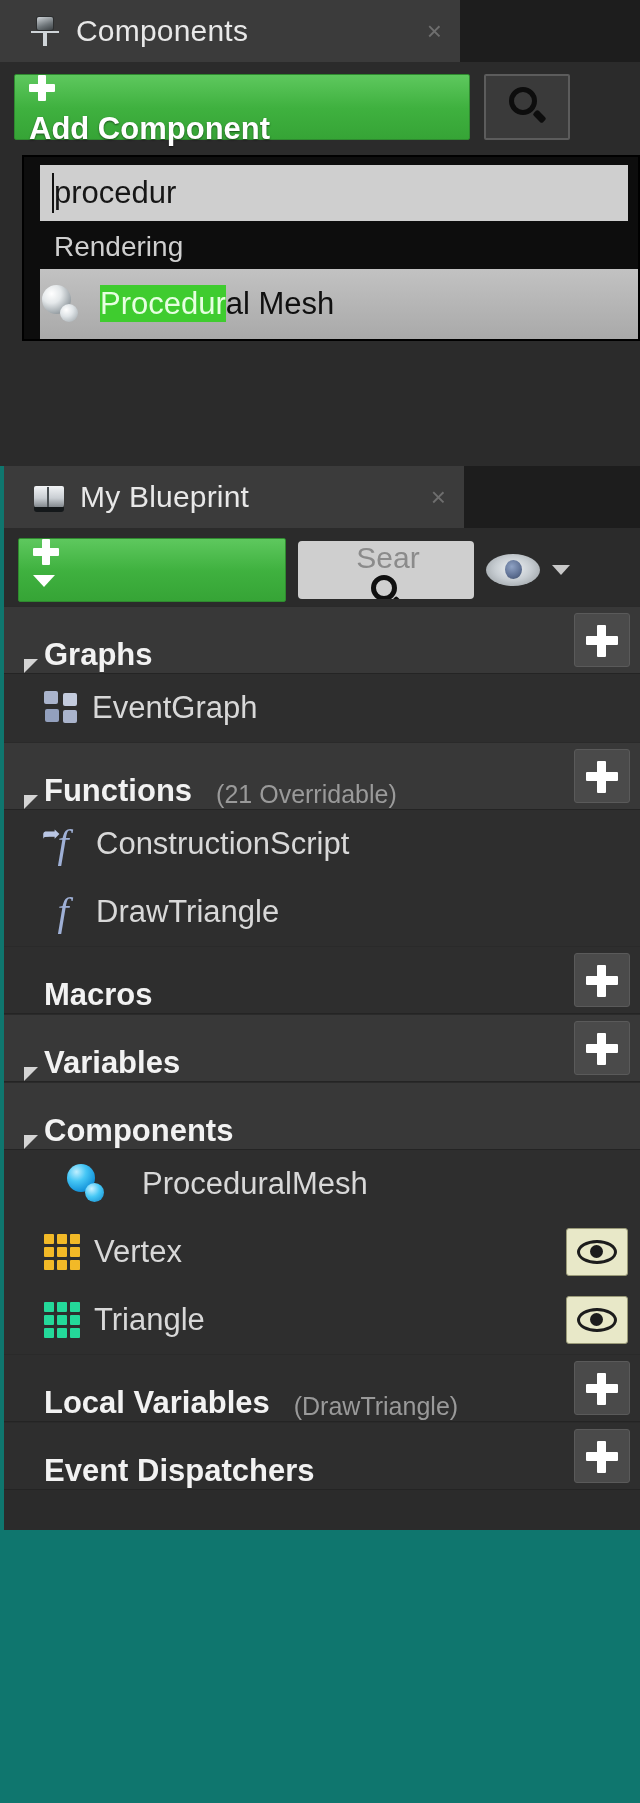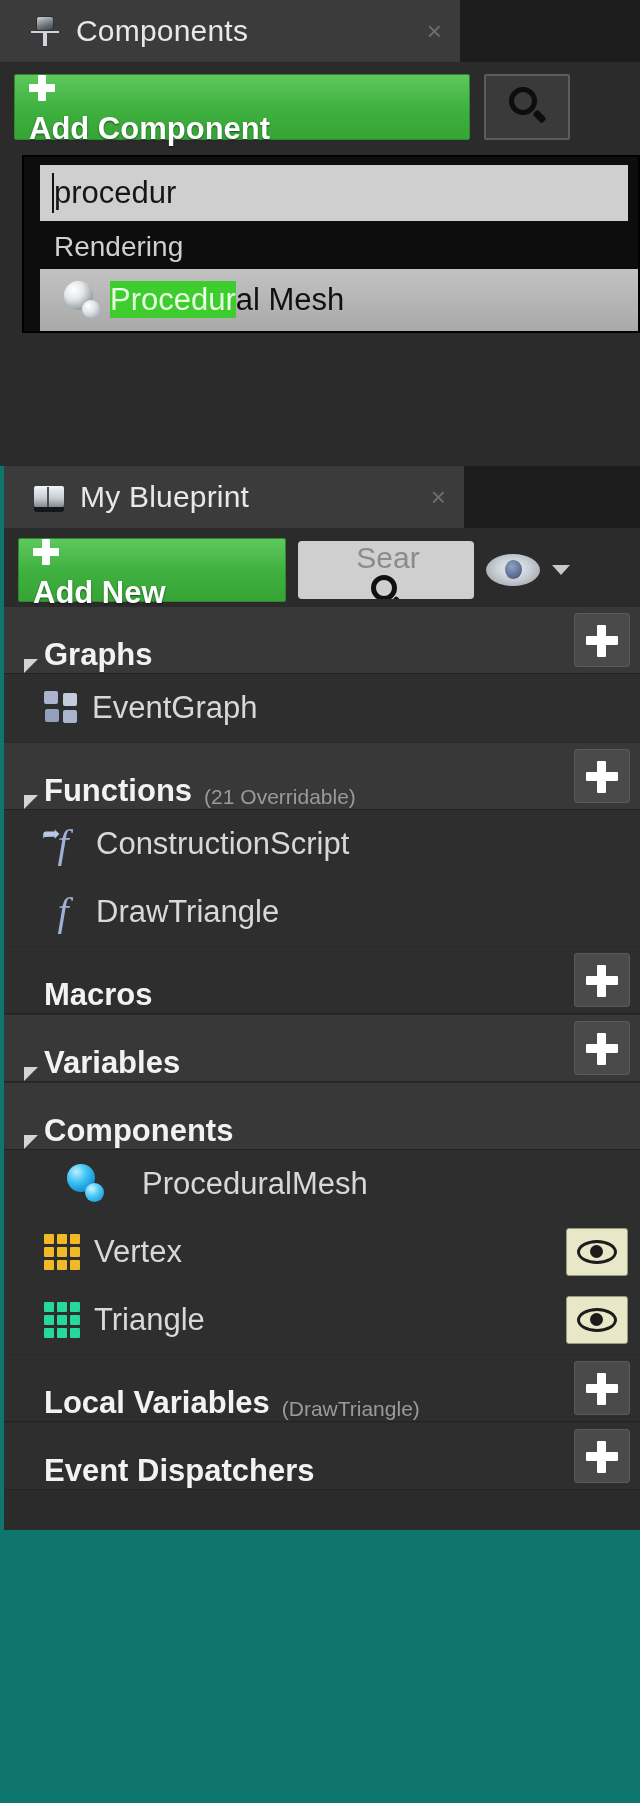--- a/index.html
+++ b/index.html
@@ -137,23 +137,23 @@
     position: relative;
   }
   #component-search-input .caretbar {
     position: absolute; left: 12px; top: 8px; width: 2px; height: 40px; background: #111;
   }
   .dd-category {
     color: #cfcfcf; font-size: 28px; padding: 4px 0 6px 30px;
     background: #0d0d0d;
   }
   .dd-row {
-    height: 62px; margin-left: 16px; margin-right: 0;
+    height: 70px; margin-left: 16px; margin-right: 0;
     background: linear-gradient(180deg,#c2c2c2,#a9a9a9);
-    display: flex; align-items: center; gap: 8px; padding-left: 22px;
+    display: flex; align-items: center; gap: 20px; 
   }
   .sphere-icon {
     width: 40px; height: 40px; flex: 0 0 40px; position: relative;
   }
   .sphere-icon::before {
     content: ""; position: absolute; left: 2px; top: 1px; width: 29px; height: 29px;
     border-radius: 50%;
     background: radial-gradient(circle at 33% 30%, #ffffff 0%, #e4e8ea 34%, #9aa2a7 72%, #6d7478 100%);
   }
   .sphere-icon::after {
@@ -208,21 +208,21 @@
     padding-left: 20px; position: relative;
   }
   .tree-section.nobg { background: #2e2e2e; }
   .tri {
     width: 0; height: 0; flex: 0 0 auto; margin-right: 6px;
     border-top: 14px solid #d4d4d4;
     border-right: 14px solid transparent;
   }
   .tri.spacer { border-top-color: transparent; }
   .sec-title { color: #f2f2f2; font-size: 31px; font-weight: bold; white-space: nowrap; }
-  .sec-sub { color: #9a9a9a; font-size: 21px; margin-left: 12px; white-space: nowrap; overflow: hidden; }
+  .sec-sub { color: #9a9a9a; font-size: 25px; margin-left: 24px; white-space: nowrap; overflow: hidden; }
   .sec-add {
     position: absolute; right: 14px; top: 50%; transform: translateY(-50%);
     width: 56px; height: 54px; background: #4a4a4a; border: 1px solid #5a5a5a;
     border-radius: 3px;
   }
   .sec-add::before, .sec-add::after {
     content: ""; position: absolute; background: #ffffff; border-radius: 1px;
   }
   .sec-add::before { left: 11px; top: 22px; width: 32px; height: 9px; }
   .sec-add::after { left: 22px; top: 11px; width: 9px; height: 32px; }
@@ -351,21 +351,20 @@
           </span>
         <span class="tab-title">My Blueprint</span>
         <span class="tab-close">×</span>
       </div>
     </div>
 
     <div class="mb-body">
       <div class="mb-toolbar">
         <div class="green-btn" id="add-new-btn">
           <span class="plus-glyph"></span>
-          <span class="lbl">Add New</span>
           <span class="caret-down"></span>
         </div>
         <div id="mb-search">
           <span class="ph">Sear</span>
           <span class="mag">
             <span class="ring"></span>
               <span class="handle"></span>
           </span>
         </div>
         <span class="eye-icon"></span>

